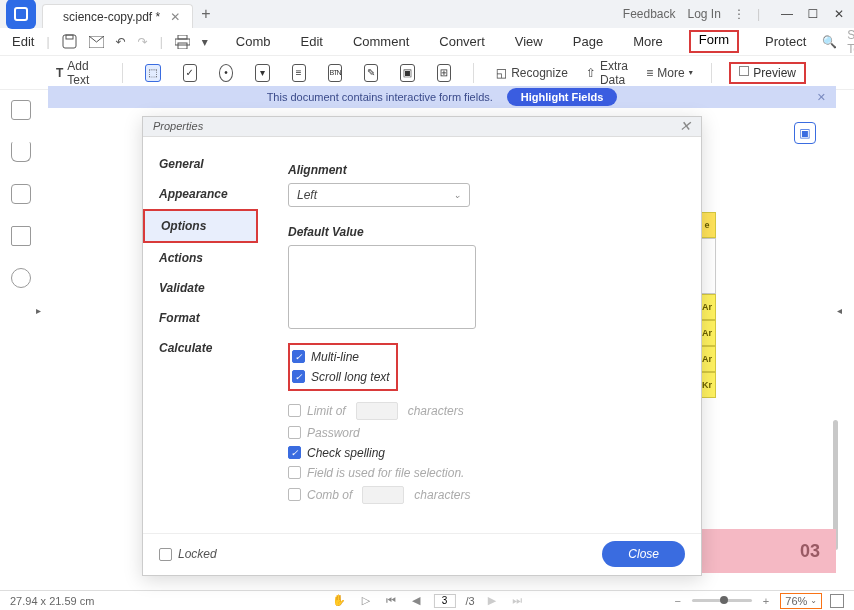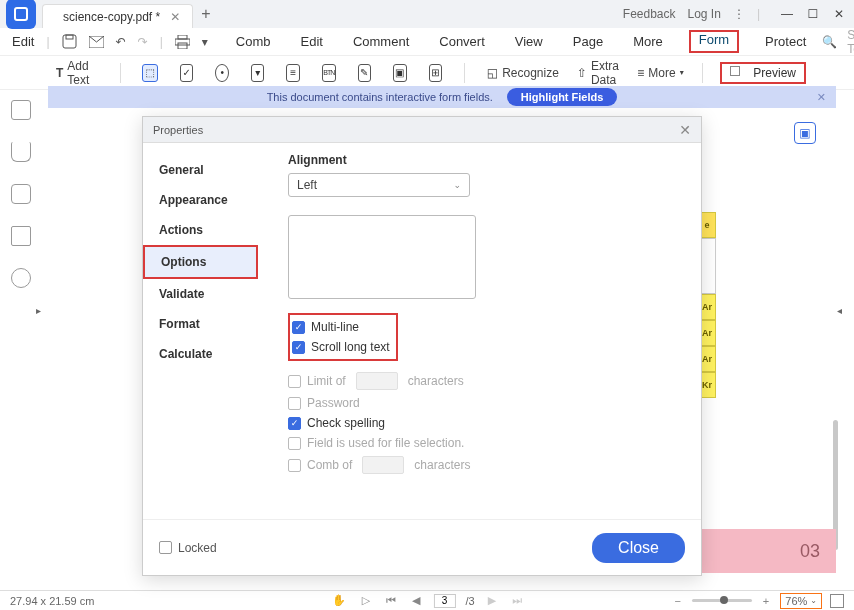--- a/index.html
+++ b/index.html
@@ -13,33 +13,33 @@
 .new-tab { margin-left: 8px; color: #666; font-size: 16px; cursor: pointer; }
 .titlebar-right { position: absolute; right: 8px; display: flex; align-items: center; gap: 12px; color: #666; }
 .win-controls { display: flex; gap: 12px; margin-left: 8px; }
 .win-btn { width: 14px; height: 14px; display: flex; align-items: center; justify-content: center; color: #444; cursor: pointer; }
 
 
 .menubar { height: 28px; display: flex; align-items: center; padding: 0 12px; gap: 12px; border-bottom: 1px solid #eee; }
 .menubar .ico { width: 18px; height: 18px; display: flex; align-items: center; justify-content: center; color: #555; }
 .menu-items { display: flex; gap: 22px; margin-left: 12px; }
 .menu-items span { font-size: 13px; color: #333; cursor: pointer; padding: 4px 4px; }
-.menu-items .hl { color: #0c4a6e; border: 2px solid #d93a3a; padding: 0 8px; }
+.menu-items .hl { color: #000000; border: 2px solid #d93a3a; padding: 0 8px; }
 .menubar-right { margin-left: auto; display: flex; align-items: center; gap: 10px; color: #999; }
 .search-tools { color: #aaa; font-size: 12px; }
 
 
 .toolbar { height: 34px; display: flex; align-items: center; padding: 0 48px 0 56px; gap: 22px; border-bottom: 1px solid #eee; position: relative; }
 .tool-item { display: flex; align-items: center; gap: 4px; color: #444; font-size: 12px; cursor: pointer; }
 .tool-ico { width: 18px; height: 18px; border: 1.3px solid #555; border-radius: 3px; display: flex; align-items: center; justify-content: center; font-size: 10px; }
 .tool-ico.round { border-radius: 50%; }
 .tool-active { background: #e2ecff; border-radius: 3px; padding: 2px; border-color: #3a6ce0 !important; }
 .divider { width: 1px; height: 20px; background: #ddd; }
 .toolbar .right { margin-left: auto; display: flex; align-items: center; gap: 18px; }
-.preview-btn { border: 2px solid #d93a3a; padding: 2px 8px; display: flex; gap: 13px; font-size: 12px; }
+.preview-btn { border: 2px solid #d93a3a; padding: 2px 8px; display: flex; gap: 4px; font-size: 12px; }
 .preview-cb { width: 10px; height: 10px; border: 1px solid #888; }
 
 
 .banner { position: absolute; left: 48px; right: 18px; top: 86px; height: 22px; background: #cfd9f7; display: flex; align-items: center; justify-content: center; gap: 14px; font-size: 11px; color: #3a4a8a; }
 .hl-pill { background: #3a5de0; color: #fff; border-radius: 11px; padding: 3px 14px; font-weight: 600; font-size: 11px; }
 .banner-close { position: absolute; right: 10px; color: #7a8abf; cursor: pointer; }
 
 
 .left-strip { position: absolute; left: 0; top: 86px; bottom: 20px; width: 42px; display: flex; flex-direction: column; align-items: center; padding-top: 14px; gap: 22px; color: #888; }
 .strip-ico { width: 20px; height: 20px; border: 1.3px solid #999; border-radius: 3px; }
@@ -48,45 +48,45 @@
 .strip-ico.mag { border-radius: 50%; position: relative; }
 .left-chevron { position: absolute; left: 36px; top: 50%; font-size: 10px; color: #666; }
 .right-chevron { position: absolute; right: 12px; top: 50%; font-size: 10px; color: #666; z-index: 1; }
 .right-badge { position: absolute; right: 38px; top: 122px; width: 22px; height: 22px; border: 1.5px solid #3a6ce0; border-radius: 4px; display: flex; align-items: center; justify-content: center; color: #3a6ce0; z-index: 1; }
 
 
 .pt-peek { position: absolute; right: 138px; top: 212px; width: 18px; display: flex; flex-direction: column; z-index: 0; }
 .pt-cell { height: 26px; background: #fff260; border: 1px solid #d4c740; display: flex; align-items: center; justify-content: center; font-size: 9px; font-weight: 600; color: #6a5f00; }
 .pt-cell.hdr { background: #ffe35a; }
 .pink-bar { position: absolute; left: 702px; top: 529px; right: 18px; height: 44px; background: #f5b9c4; display: flex; align-items: center; justify-content: flex-end; padding-right: 16px; z-index: 1; }
-.pink-bar span { font-size: 18px; color: #995a64; font-weight: 400; }
-
-
-.dialog { position: absolute; left: 142px; top: 116px; width: 560px; height: 460px; background: #fff; border: 1px solid #ccc; box-shadow: 0 4px 18px rgba(0,0,0,.15); display: flex; flex-direction: column; z-index: 5; }
+.pink-bar span { font-size: 18px; color: #995a64; font-weight: 700; }
+
+
+.dialog { position: absolute; left: 142px; top: 116px; width: 560px; height: 460px; background: #fff; border: 1px solid #ccc; box-shadow: 0 4px 18px rgba(0,0,0,.15); display: flex; flex-direction: column; z-index: 5; font-style: italic; }
 .dlg-title { height: 26px; background: #eef0f3; display: flex; align-items: center; padding: 0 10px; font-size: 11px; color: #555; border-bottom: 1px solid #ddd; }
 .dlg-close { margin-left: auto; color: #888; cursor: pointer; font-size: 14px; }
 .dlg-body { flex: 1; display: flex; }
 .dlg-tabs { width: 115px; padding: 12px 0; }
 .dlg-tab { padding: 8px 16px; font-size: 12px; color: #333; cursor: pointer; font-weight: 600; }
 .dlg-tab.active { background: #e8eefc; border: 2px solid #d93a3a; }
-.dlg-content { flex: 1; padding: 10px 30px; font-size: 12px; }
+.dlg-content { flex: 1; padding: 26px 30px; font-size: 12px; }
 .fld-label { font-weight: 600; margin-bottom: 6px; display: block; }
 .select { width: 182px; height: 24px; border: 1px solid #bbb; border-radius: 3px; background: #fff; padding: 0 8px; display: flex; align-items: center; justify-content: space-between; color: #444; margin-bottom: 18px; }
 .textarea { width: 188px; height: 84px; border: 1px solid #bbb; border-radius: 3px; background: #fff; margin-bottom: 14px; }
 .chk-row { display: flex; align-items: center; gap: 6px; padding: 3px 0; }
 .chk { width: 13px; height: 13px; border: 1.3px solid #3a6ce0; border-radius: 2px; display: flex; align-items: center; justify-content: center; font-size: 9px; color: #fff; }
 .chk.on { background: #3a6ce0; }
 .chk.off { border-color: #bbb; }
 .chk-hl { border: 2px solid #d93a3a; padding: 2px 6px 2px 2px; display: inline-block; margin-bottom: 2px; }
 .disabled { color: #aaa; }
 .inline-input { width: 42px; height: 18px; background: #f2f2f2; border: 1px solid #e0e0e0; border-radius: 2px; display: inline-block; vertical-align: middle; margin: 0 4px; }
 .dlg-footer { height: 56px; border-top: 1px solid #eee; display: flex; align-items: center; padding: 0 16px; }
 .lock-chk { display: flex; align-items: center; gap: 6px; color: #555; }
 .lock-chk .chk { border-color: #999; }
-.close-btn { margin-left: auto; background: #3a6ce0; color: #fff; border-radius: 14px; padding: 6px 26px; font-size: 16px; cursor: pointer; }
+.close-btn { margin-left: auto; background: #3a6ce0; color: #fff; border-radius: 14px; padding: 6px 26px; font-size: 12px; cursor: pointer; }
 
 
 .status { position: absolute; left: 0; right: 0; bottom: 0; height: 20px; border-top: 1px solid #ddd; display: flex; align-items: center; padding: 0 10px; font-size: 11px; color: #666; background: #fff; }
 .status .center { position: absolute; left: 50%; transform: translateX(-50%); display: flex; align-items: center; gap: 10px; }
 .status .right { margin-left: auto; display: flex; align-items: center; gap: 8px; }
 .nav-btn { color: #888; cursor: pointer; padding: 0 3px; }
 .page-input { width: 22px; height: 14px; border: 1px solid #ccc; text-align: center; font-size: 10px; }
 .zoom-track { width: 60px; height: 3px; background: #ccc; position: relative; border-radius: 2px; }
 .zoom-thumb { position: absolute; left: 28px; top: -3px; width: 8px; height: 8px; background: #666; border-radius: 50%; }
 .zoom-box { border: 1px solid #f97316; padding: 1px 4px; display: flex; align-items: center; gap: 3px; }
@@ -236,32 +236,33 @@
 
 <div class="dialog">
   <div class="dlg-title">
     <span>Properties</span>
     <span class="dlg-close">✕</span>
   </div>
   <div class="dlg-body">
     <div class="dlg-tabs">
       <div class="dlg-tab">General</div>
       <div class="dlg-tab">Appearance</div>
+      <div class="dlg-tab active">Options</div>
       <div class="dlg-tab">Actions</div>
-      <div class="dlg-tab active">Options</div>
       <div class="dlg-tab">Validate</div>
       <div class="dlg-tab">Format</div>
       <div class="dlg-tab">Calculate</div>
     </div>
     <div class="dlg-content">
       <span class="fld-label">Alignment</span>
       <div class="select">
           <span>Left</span>
           <span style="font-size:9px;color:#888">⌄</span>
         </div>
+      <span class="fld-label">Default Value</span>
       <div class="textarea"></div>
       <div class="chk-hl">
         <div class="chk-row">
             <span class="chk on">✓</span>
             <span>Multi-line</span>
           </div>
         <div class="chk-row">
             <span class="chk on">✓</span>
             <span>Scroll long text</span>
           </div>

